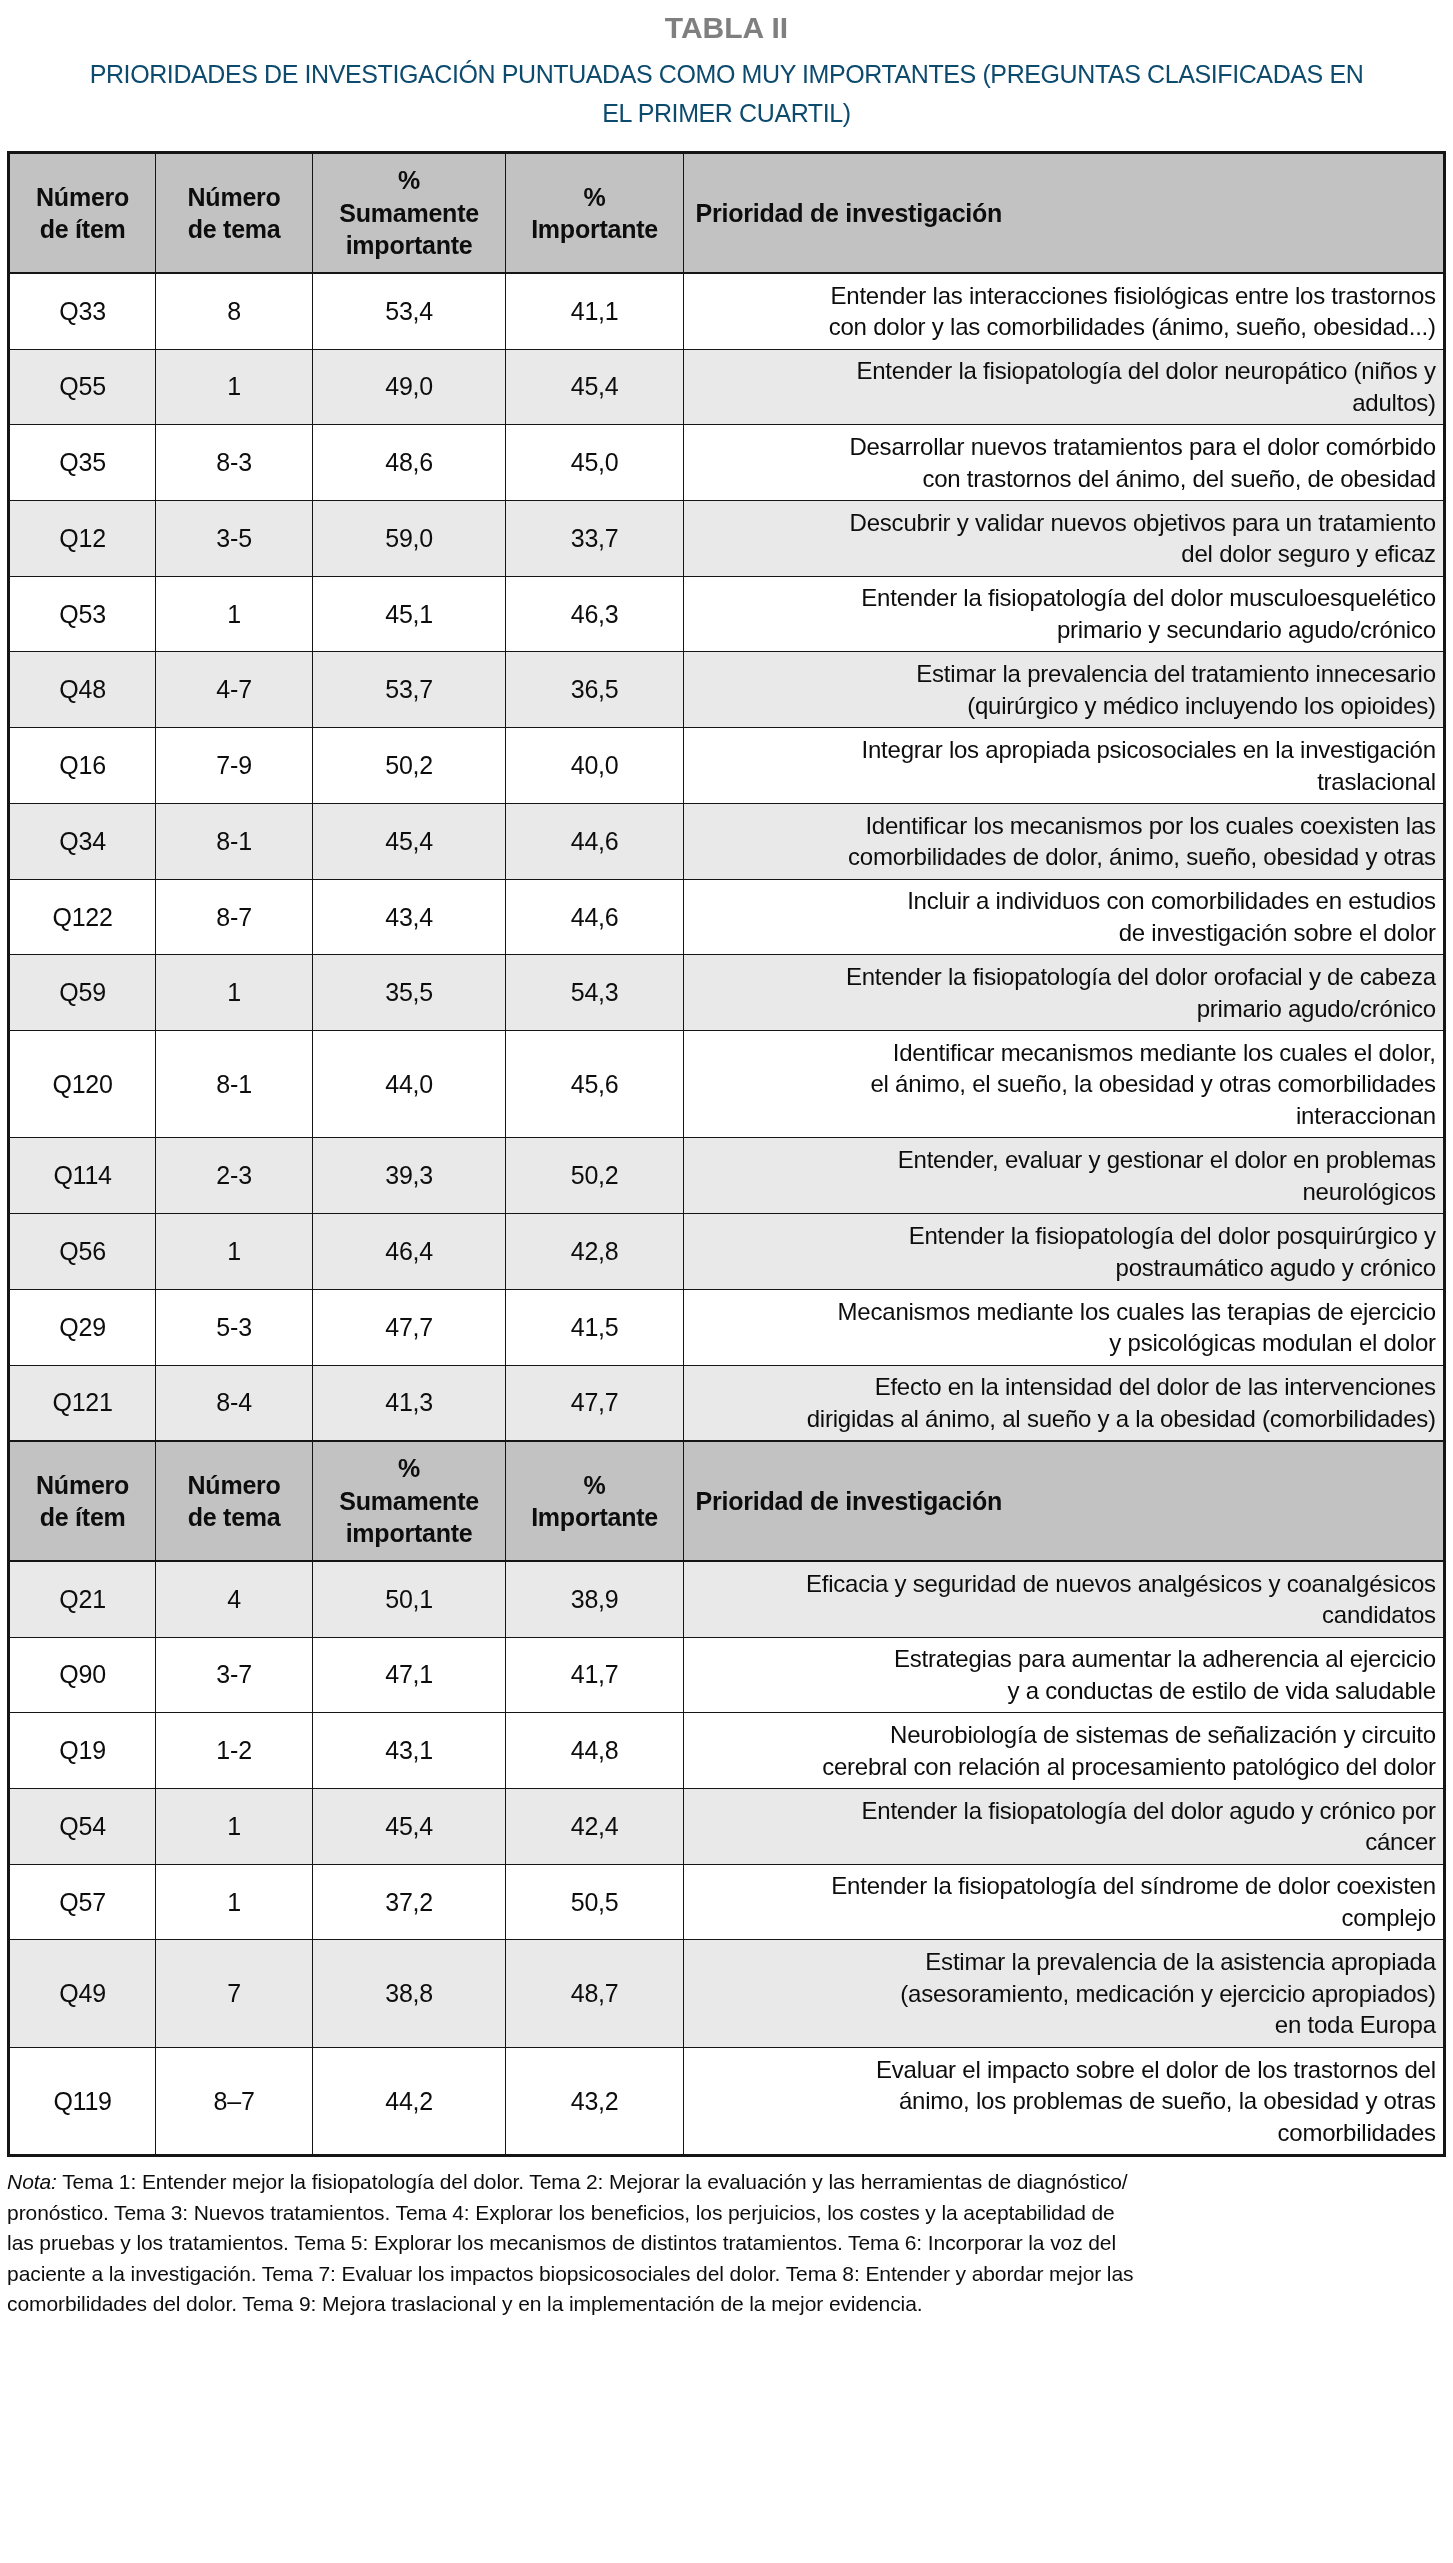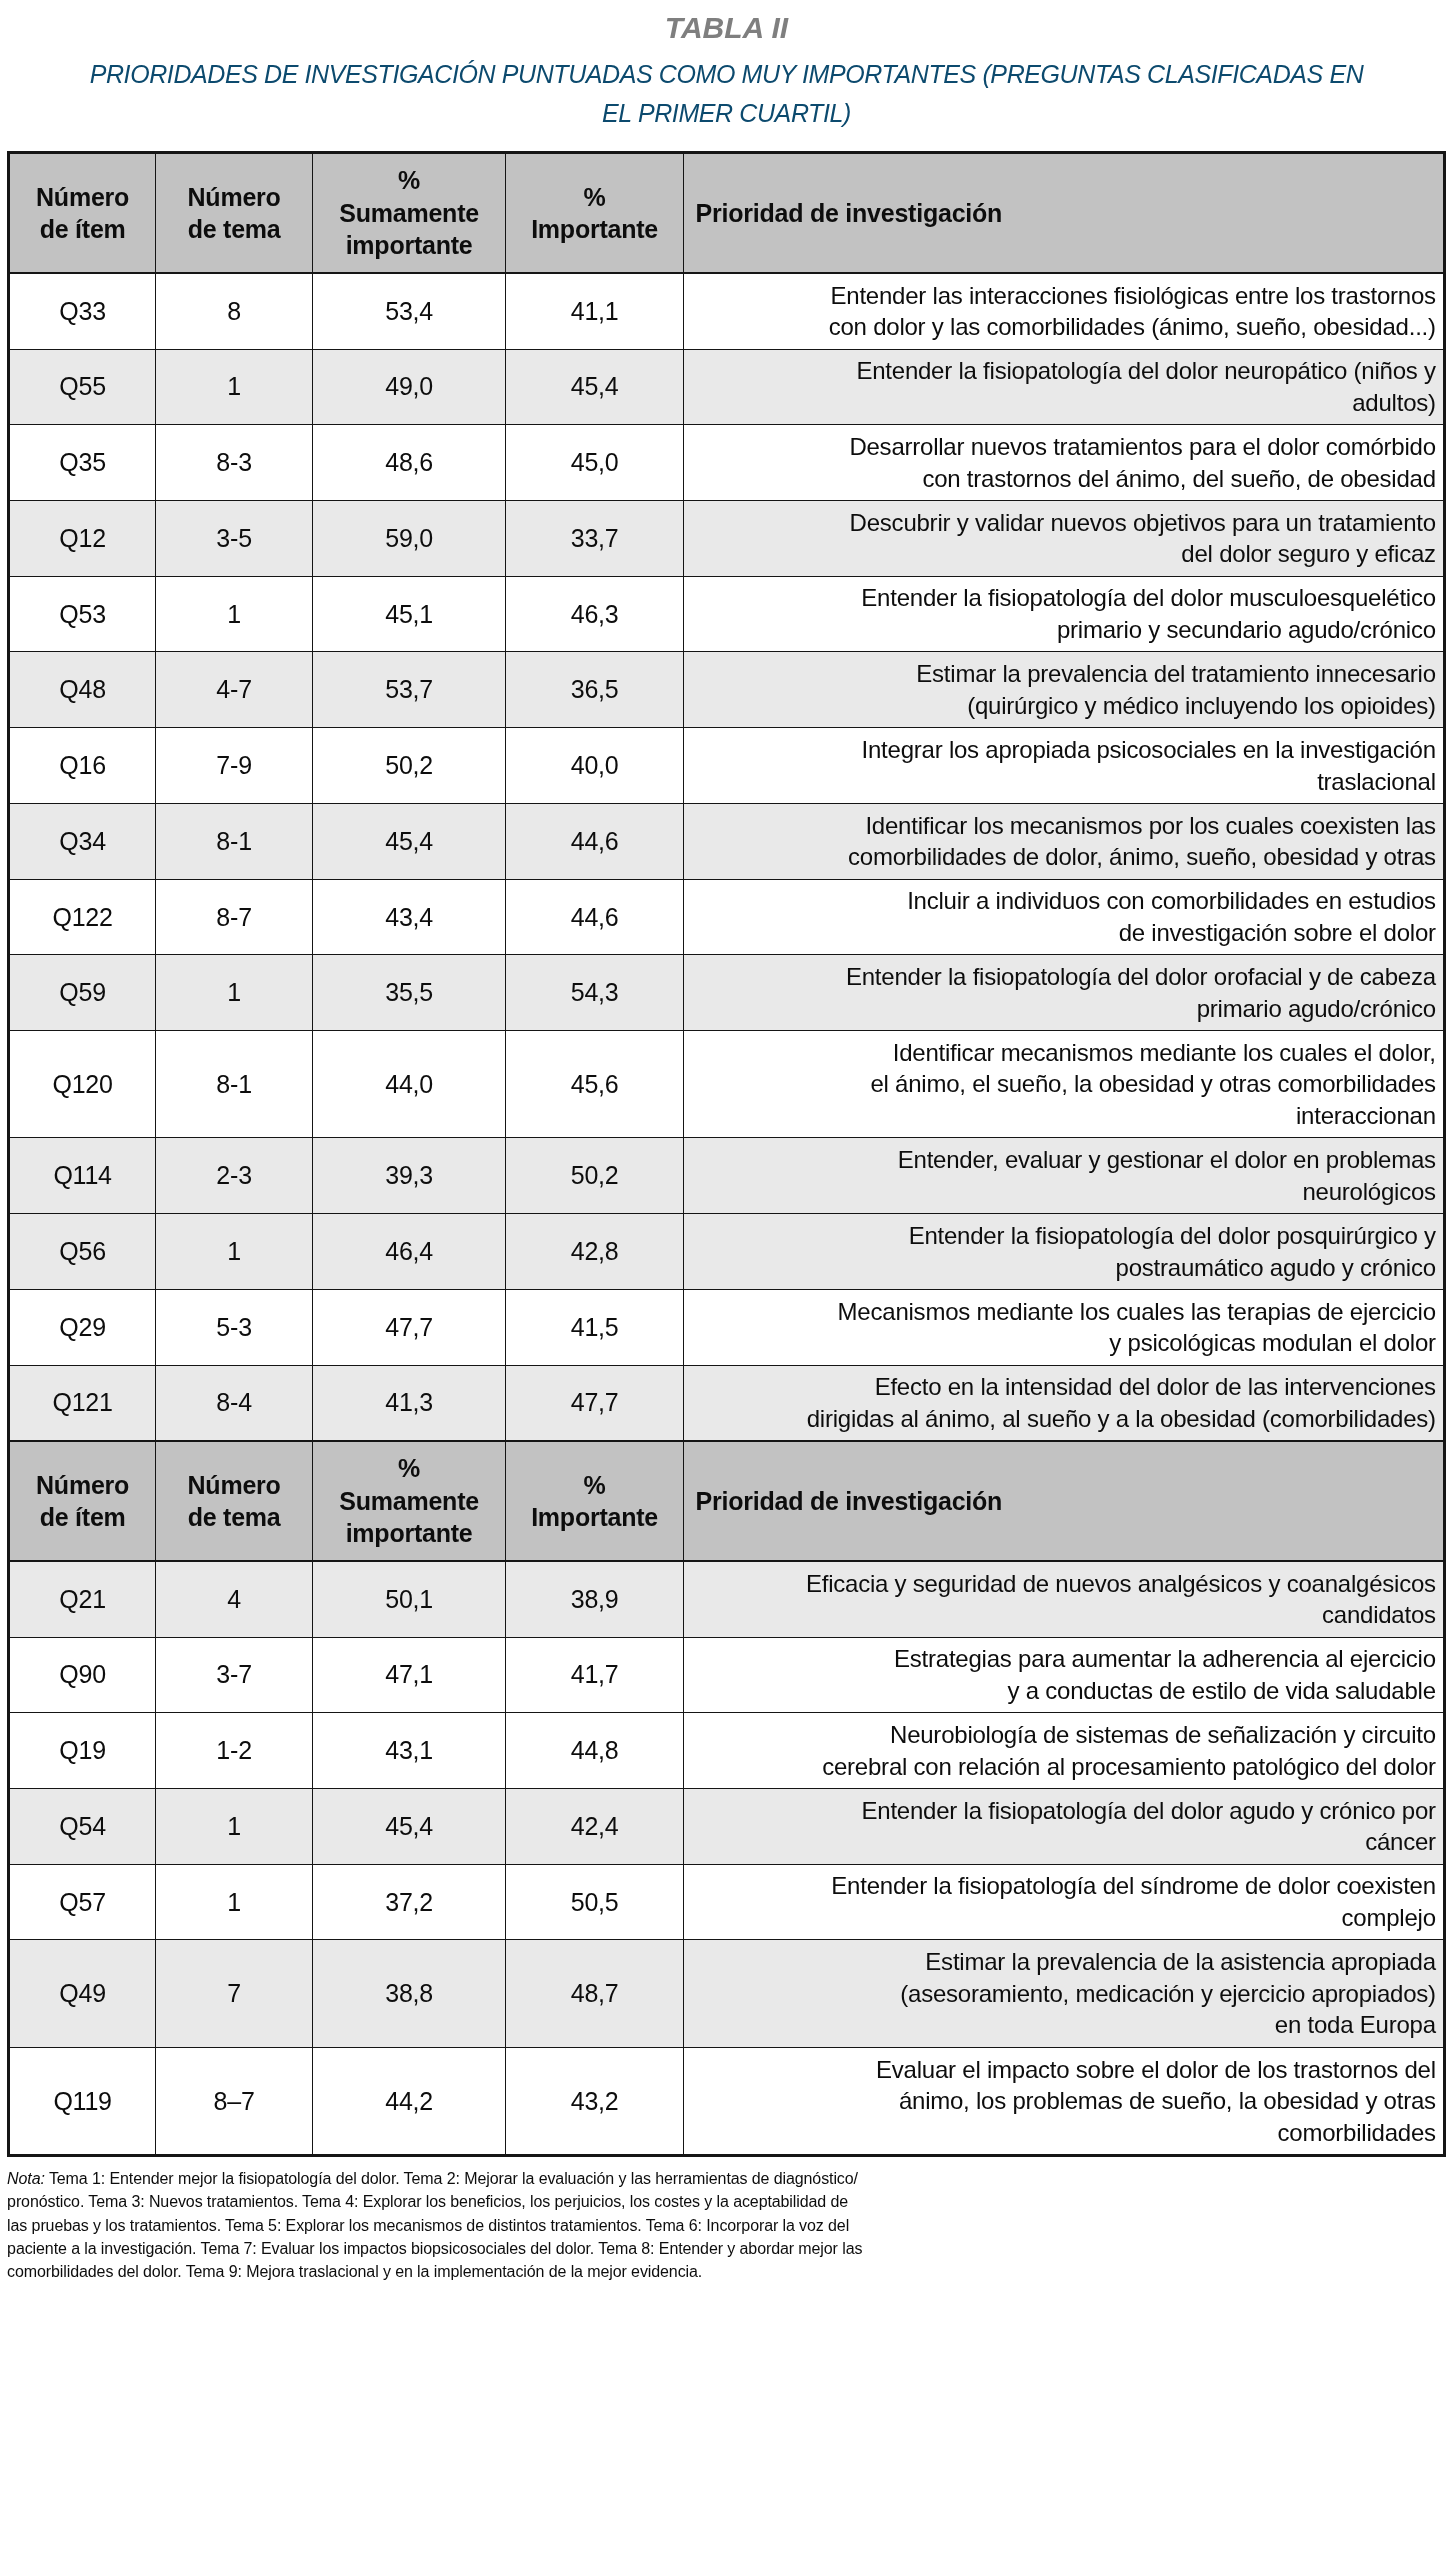--- a/index.html
+++ b/index.html
@@ -11,21 +11,21 @@
   *{box-sizing:border-box;margin:0;padding:0;}
   html,body{background:#ffffff;}
   body{
     width:1453px;
     min-height:2563px;
     font-family:"Liberation Sans", sans-serif;
     color:#0d0d0d;
     letter-spacing:-0.02em;
     padding:11.4px 7.1px 17px 7.1px;
   }
-  .title-block{text-align:center;margin-bottom:18.5px;font-style:italic;}
+  .title-block{text-align:center;margin-bottom:18.5px;}
   .table-title{
     font-size:30px;
     font-weight:bold;
     color:var(--title-gray);
     letter-spacing:0;
     margin-bottom:10px;
   }
   .table-subtitle{
     font-size:25px;
     font-weight:500;
@@ -65,21 +65,21 @@
   td.priority{
     text-align:right;
     padding:5.7px 7.1px 5.7px 11.4px;
     white-space:pre-line;
     font-size:24px;
   }
   tr.stripe td{background:var(--stripe-bg);}
   tr.plain td{background:#ffffff;}
   .note{
     margin-top:10px;
-    font-size:16px;
+    font-size:21px;
     line-height:1.45;
     color:#0d0d0d;
     letter-spacing:-0.1px;
   }
   .note .note-label{font-style:italic;}
   .note .note-text{white-space:pre-line;}
 </style>
 </head>
 <body>
 

